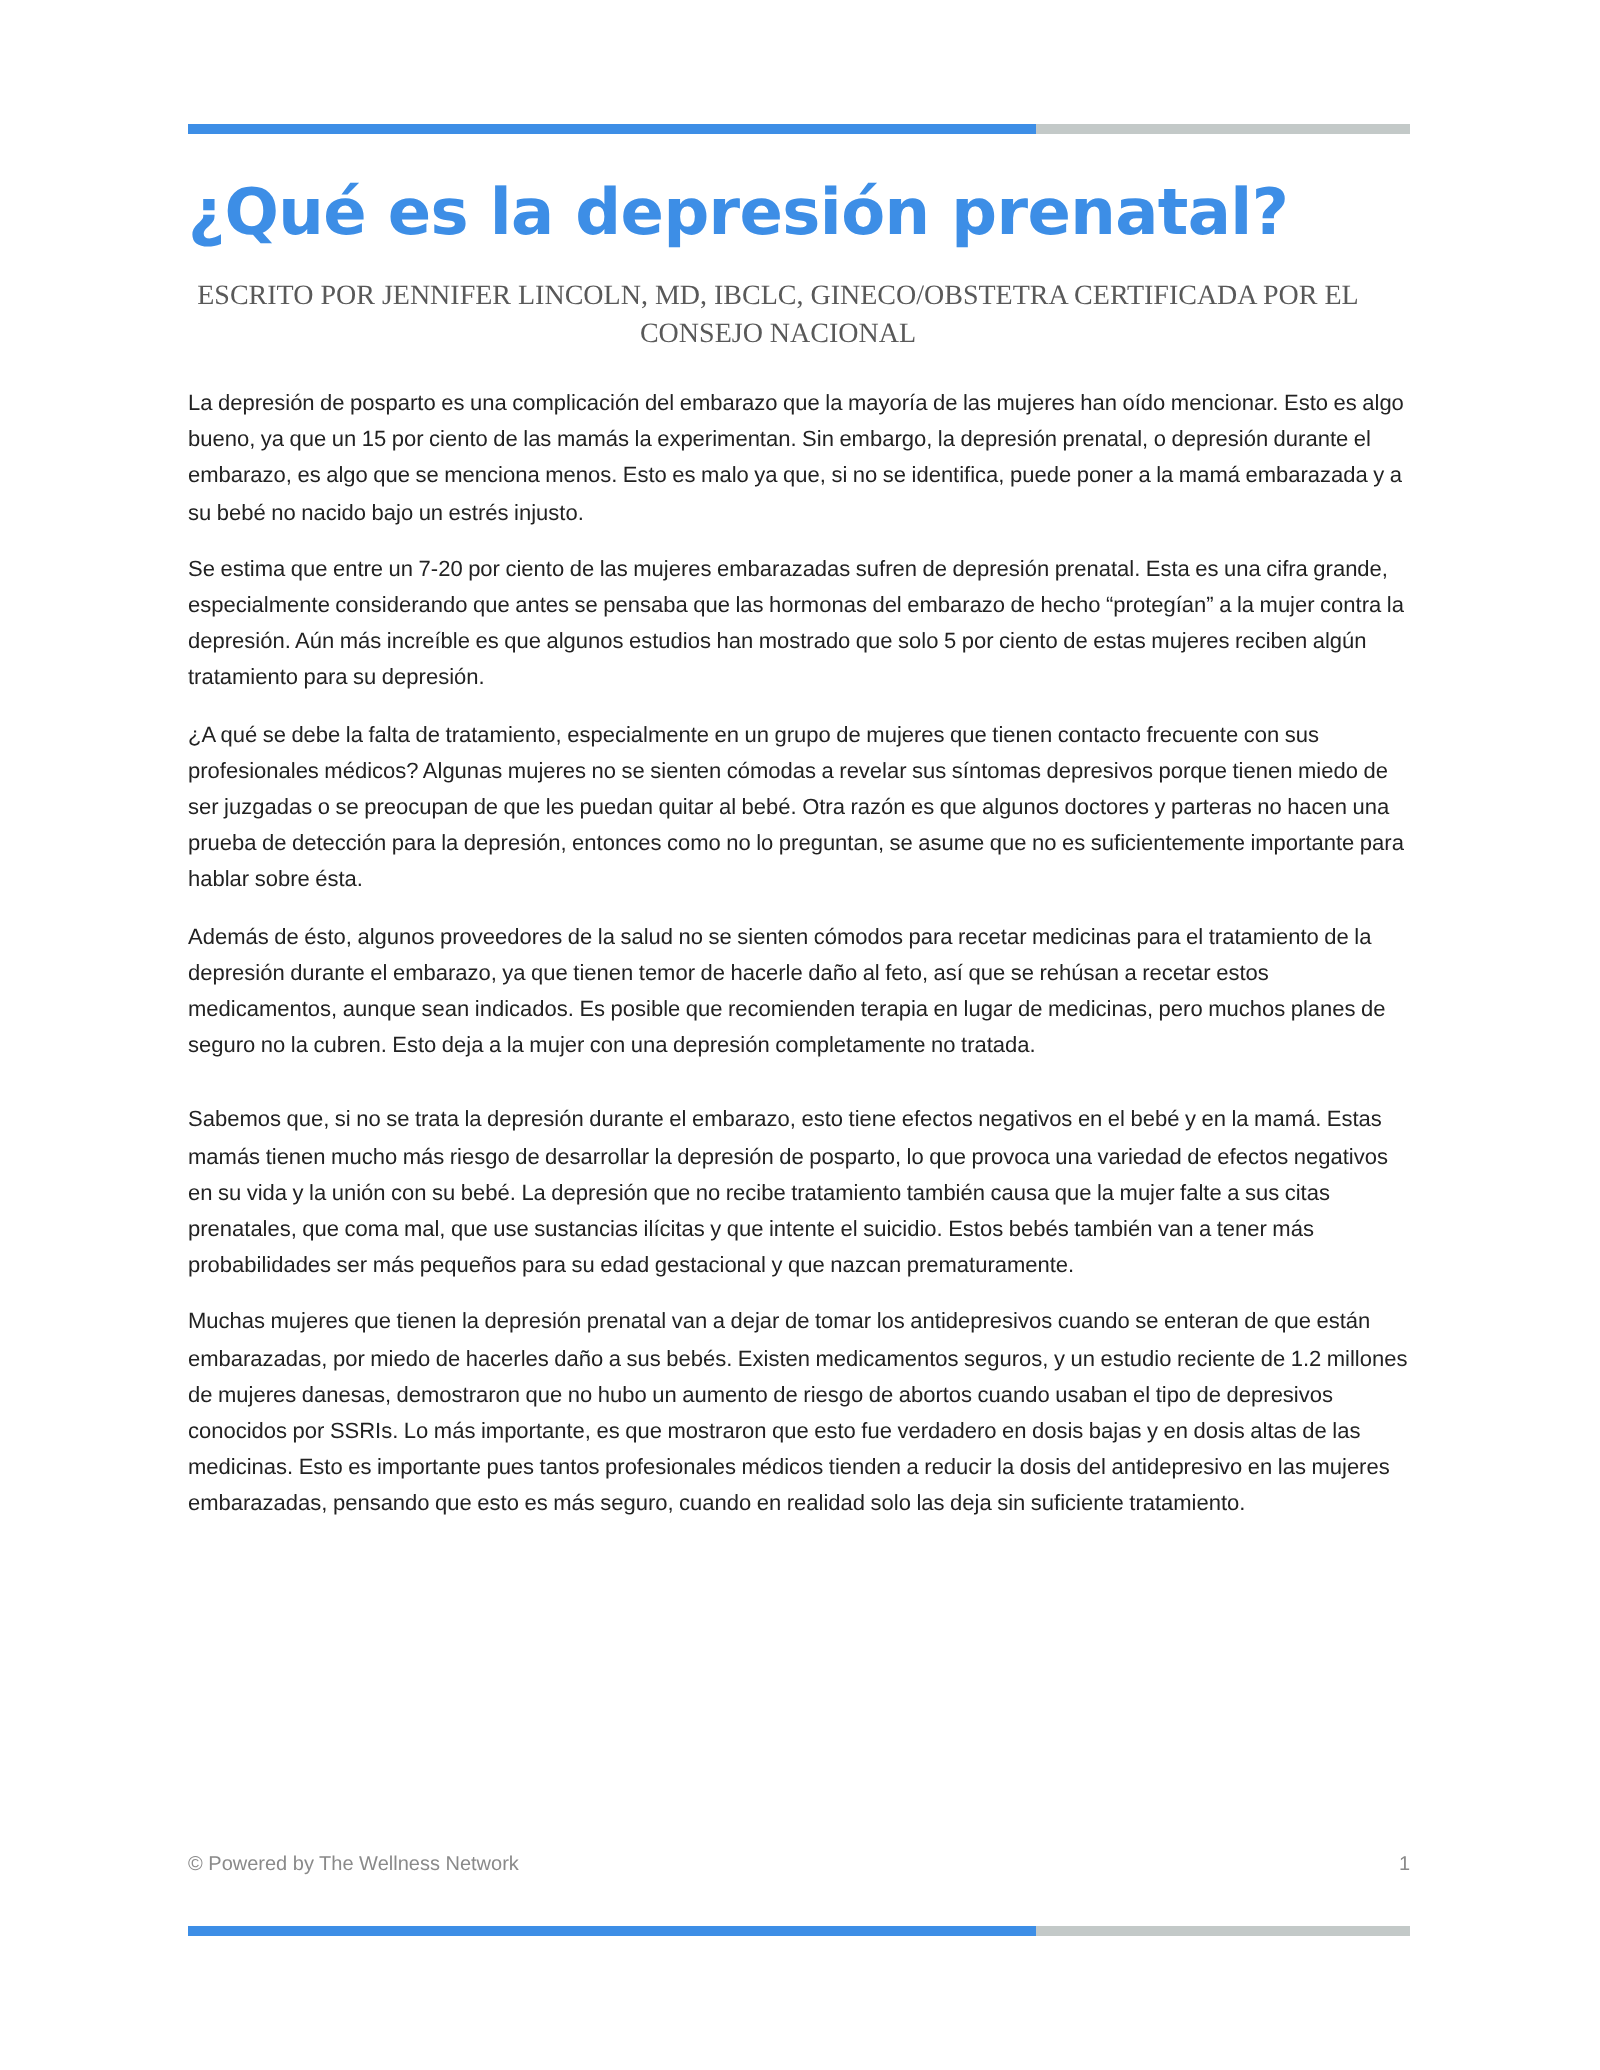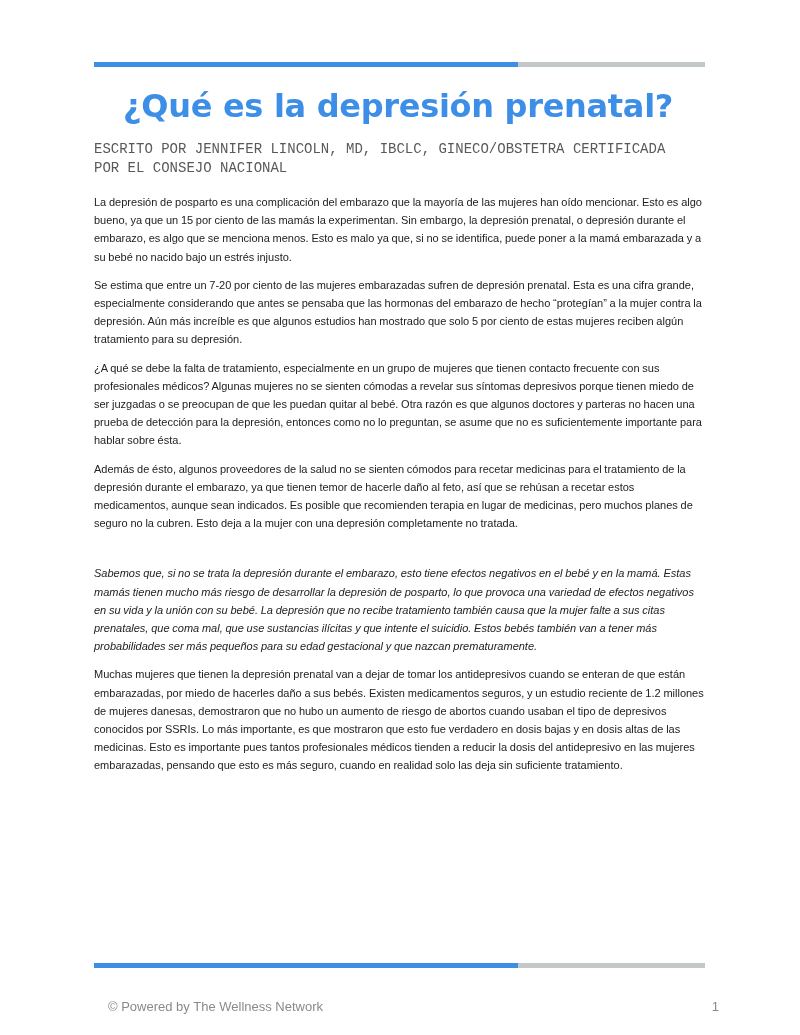--- a/index.html
+++ b/index.html
@@ -42,64 +42,63 @@
       margin: 0;
       font-family: "DejaVu Sans", "Liberation Sans", sans-serif;
       font-weight: bold;
       font-size: 32px;
       letter-spacing: -0.3px;
       line-height: 44px;
       white-space: nowrap;
     }
     .byline {
       margin: 12px 0 0 0;
-      font-family: Liberation Mono, monospace;
+      font-family: Liberation Serif, serif;
       font-size: 14px;
       line-height: 18.5px;
       text-transform: uppercase;
       width: 590px;
+      text-align: center;
     }
     .body-text {
       margin-top: 16px;
     }
     .para {
       margin: 0 0 10px 0;
       font-family: "Liberation Sans", sans-serif;
       font-size: 11px;
       line-height: 18.2px;
       width: 612px;
       word-spacing: -0.3px;
     }
     .para.gap-extra {
-      margin-top: 32px;
-      font-style: italic;
+      margin-top: 19px;
     }
     .footer {
       position: absolute;
       left: 94px;
-      top: 1001px;
+      top: 927px;
       width: 611px;
       display: flex;
       justify-content: space-between;
       font-family: "Liberation Sans", sans-serif;
-      font-size: 13px;
+      font-size: 10px;
       line-height: 12px;
-      margin-left: 14px;
     }
   </style>
 </head>
 <body>
 
 <div class="bar bar-top">
   <div class="seg-primary" style="background: rgb(61, 142, 230);"></div>
   <div class="seg-secondary" style="background: rgb(195, 201, 200);"></div>
 </div>
 
 <div class="content">
-  <h1 class="title" style="color: rgb(61, 142, 230); margin-left: 29px;">¿Qué es la depresión prenatal?</h1>
+  <h1 class="title" style="color: rgb(61, 142, 230);">¿Qué es la depresión prenatal?</h1>
   <p class="byline" style="color: rgb(89, 89, 89);">ESCRITO POR JENNIFER LINCOLN, MD, IBCLC, GINECO/OBSTETRA CERTIFICADA POR EL CONSEJO NACIONAL</p>
 
   <div class="body-text">
     <p class="para" style="color: rgb(34, 34, 34);">La depresión de posparto es una complicación del embarazo que la mayoría de las mujeres han oído mencionar. Esto es algo bueno, ya que un 15 por ciento de las mamás la experimentan. Sin embargo, la depresión prenatal, o depresión durante el embarazo, es algo que se menciona menos. Esto es malo ya que, si no se identifica, puede poner a la mamá embarazada y a su bebé no nacido bajo un estrés injusto.</p>
     <p class="para" style="color: rgb(34, 34, 34);">Se estima que entre un 7-20 por ciento de las mujeres embarazadas sufren de depresión prenatal. Esta es una cifra grande, especialmente considerando que antes se pensaba que las hormonas del embarazo de hecho “protegían” a la mujer contra la depresión. Aún más increíble es que algunos estudios han mostrado que solo 5 por ciento de estas mujeres reciben algún tratamiento para su depresión.</p>
     <p class="para" style="color: rgb(34, 34, 34);">¿A qué se debe la falta de tratamiento, especialmente en un grupo de mujeres que tienen contacto frecuente con sus profesionales médicos? Algunas mujeres no se sienten cómodas a revelar sus síntomas depresivos porque tienen miedo de ser juzgadas o se preocupan de que les puedan quitar al bebé. Otra razón es que algunos doctores y parteras no hacen una prueba de detección para la depresión, entonces como no lo preguntan, se asume que no es suficientemente importante para hablar sobre ésta.</p>
     <p class="para" style="color: rgb(34, 34, 34);">Además de ésto, algunos proveedores de la salud no se sienten cómodos para recetar medicinas para el tratamiento de la depresión durante el embarazo, ya que tienen temor de hacerle daño al feto, así que se rehúsan a recetar estos medicamentos, aunque sean indicados. Es posible que recomienden terapia en lugar de medicinas, pero muchos planes de seguro no la cubren. Esto deja a la mujer con una depresión completamente no tratada.</p>
     <p class="para gap-extra" style="color: rgb(34, 34, 34);">Sabemos que, si no se trata la depresión durante el embarazo, esto tiene efectos negativos en el bebé y en la mamá. Estas mamás tienen mucho más riesgo de desarrollar la depresión de posparto, lo que provoca una variedad de efectos negativos en su vida y la unión con su bebé. La depresión que no recibe tratamiento también causa que la mujer falte a sus citas prenatales, que coma mal, que use sustancias ilícitas y que intente el suicidio. Estos bebés también van a tener más probabilidades ser más pequeños para su edad gestacional y que nazcan prematuramente.</p>
     <p class="para" style="color: rgb(34, 34, 34);">Muchas mujeres que tienen la depresión prenatal van a dejar de tomar los antidepresivos cuando se enteran de que están embarazadas, por miedo de hacerles daño a sus bebés. Existen medicamentos seguros, y un estudio reciente de 1.2 millones de mujeres danesas, demostraron que no hubo un aumento de riesgo de abortos cuando usaban el tipo de depresivos conocidos por SSRIs. Lo más importante, es que mostraron que esto fue verdadero en dosis bajas y en dosis altas de las medicinas. Esto es importante pues tantos profesionales médicos tienden a reducir la dosis del antidepresivo en las mujeres embarazadas, pensando que esto es más seguro, cuando en realidad solo las deja sin suficiente tratamiento.</p>
   </div>

